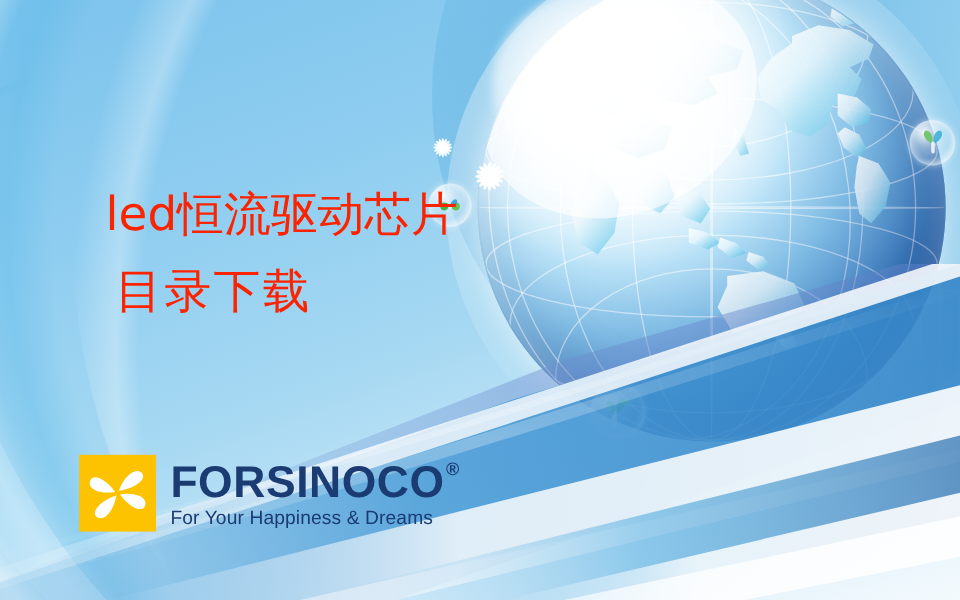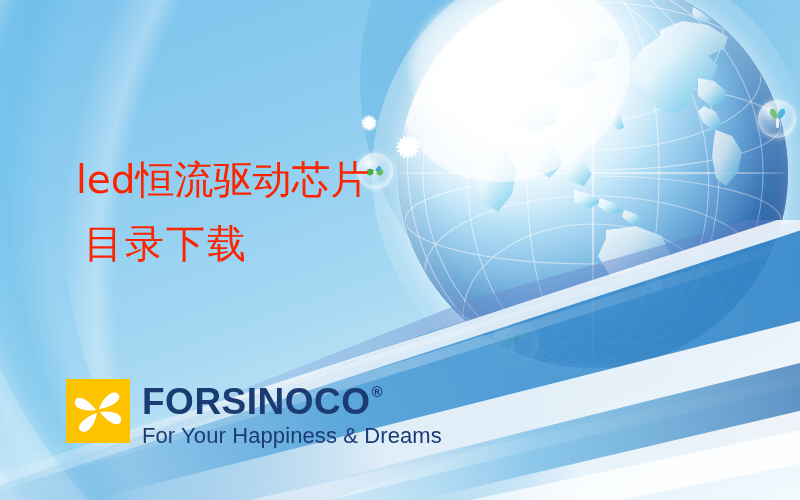--- a/index.html
+++ b/index.html
@@ -59,36 +59,36 @@
           box-shadow:inset 0 0 8px rgba(255,255,255,.9), 0 0 6px rgba(255,255,255,.5);}
   .bubble svg{position:absolute;left:0;top:0;}
 
   
   .star{position:absolute;}
 
   
   #bands{position:absolute;left:0;bottom:0;width:800px;height:280px;pointer-events:none;}
 
   
-  #headline{position:absolute;left:76px;top:160px;width:420px;z-index:20;}
+  #headline{position:absolute;left:88px;top:160px;width:420px;z-index:20;}
   .hl-line{color:#fc2400;font-family:"DejaVu Sans","Liberation Sans",sans-serif;
            font-size:39px;line-height:1.02;white-space:nowrap;letter-spacing:0px;}
   .hl-line.l2{margin-top:24px;margin-left:8px;letter-spacing:2px;}
 
   
   #logo{position:absolute;left:66px;top:379px;display:flex;align-items:flex-start;z-index:20;}
   #logo-mark{width:64px;height:64px;background:#fdc300;position:relative;flex:0 0 auto;}
   #logo-mark svg{position:absolute;left:0;top:0;}
   #logo-text{margin-left:12px;padding-top:4px;}
   #logo-word{display:flex;align-items:flex-start;color:#1b3b73;
              font-family:Liberation Sans, sans-serif;font-weight:bold;
              font-size:37px;line-height:1;letter-spacing:.5px;}
   #logo-reg{font-size:15px;line-height:1;margin-top:1px;margin-left:1px;}
   #logo-tag{color:#1b3b73;font-family:"Liberation Sans",sans-serif;
-            font-size:22px;line-height:1;margin-top:5px;letter-spacing:.1px;}
+            font-size:16px;line-height:1;margin-top:5px;letter-spacing:.1px;}
 </style>
 </head>
 <body>
 
 <div id="banner">
 
   <div class="ribbon rb1"></div>
   <div class="ribbon rb2"></div>
   <div class="ribbon rb3"></div>
   <div class="ribbon rb4"></div>

